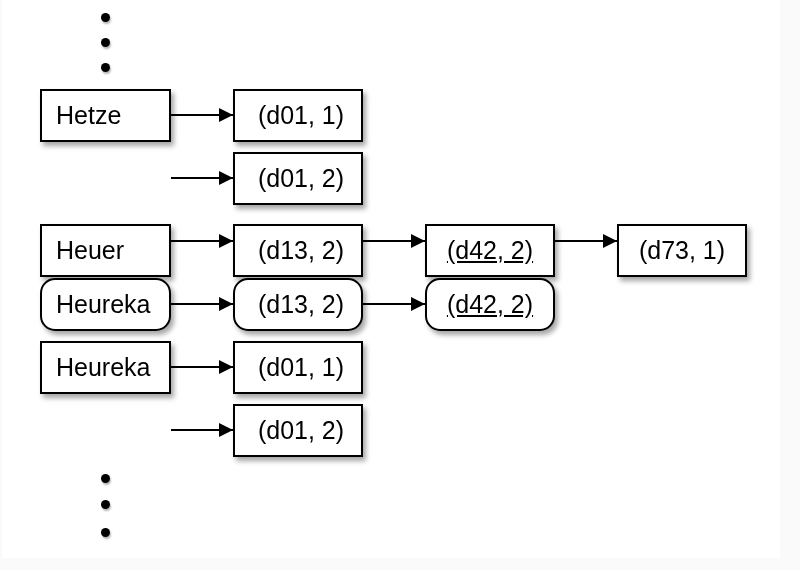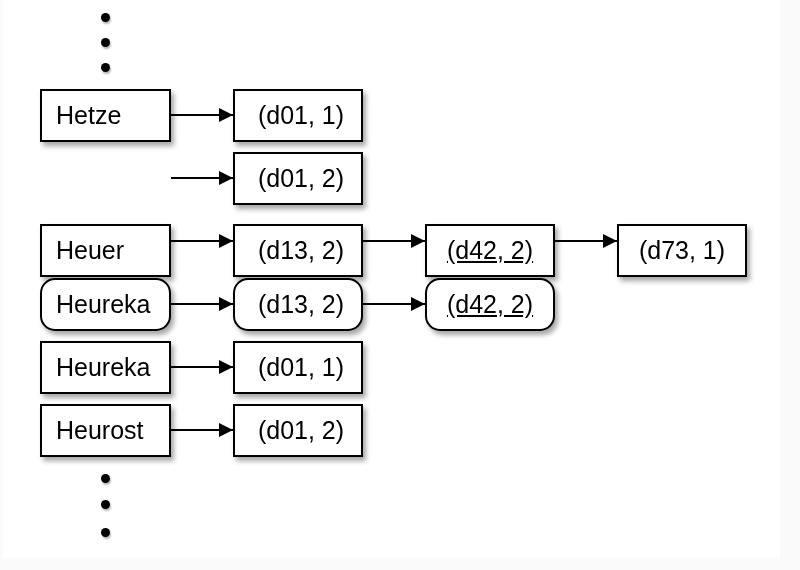--- a/index.html
+++ b/index.html
@@ -153,23 +153,20 @@
   <div class="box term-box r4">
     <span>Heureka</span>
   </div>
   <div class="arrow a4 ax1">
     <span class="head"></span>
   </div>
   <div class="box posting-box col2 r4">
     <span>(d01, 1)</span>
   </div>
 
-  <div class="box term-box r5">
-    <span>Heurost</span>
-  </div>
   <div class="arrow a5 ax1">
     <span class="head"></span>
   </div>
   <div class="box posting-box col2 r5">
     <span>(d01, 2)</span>
   </div>
 
   <div class="dot" style="top:474px"></div>
   <div class="dot" style="top:500px"></div>
   <div class="dot" style="top:528px"></div>

